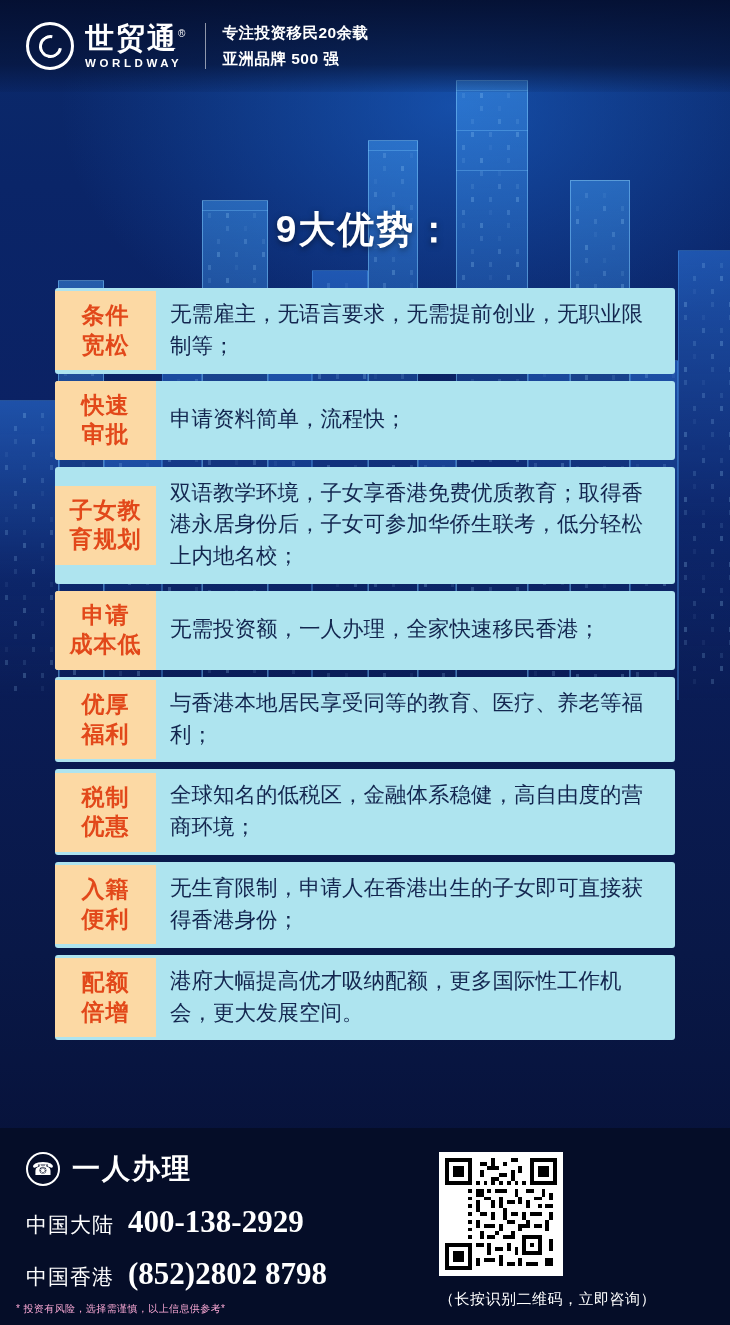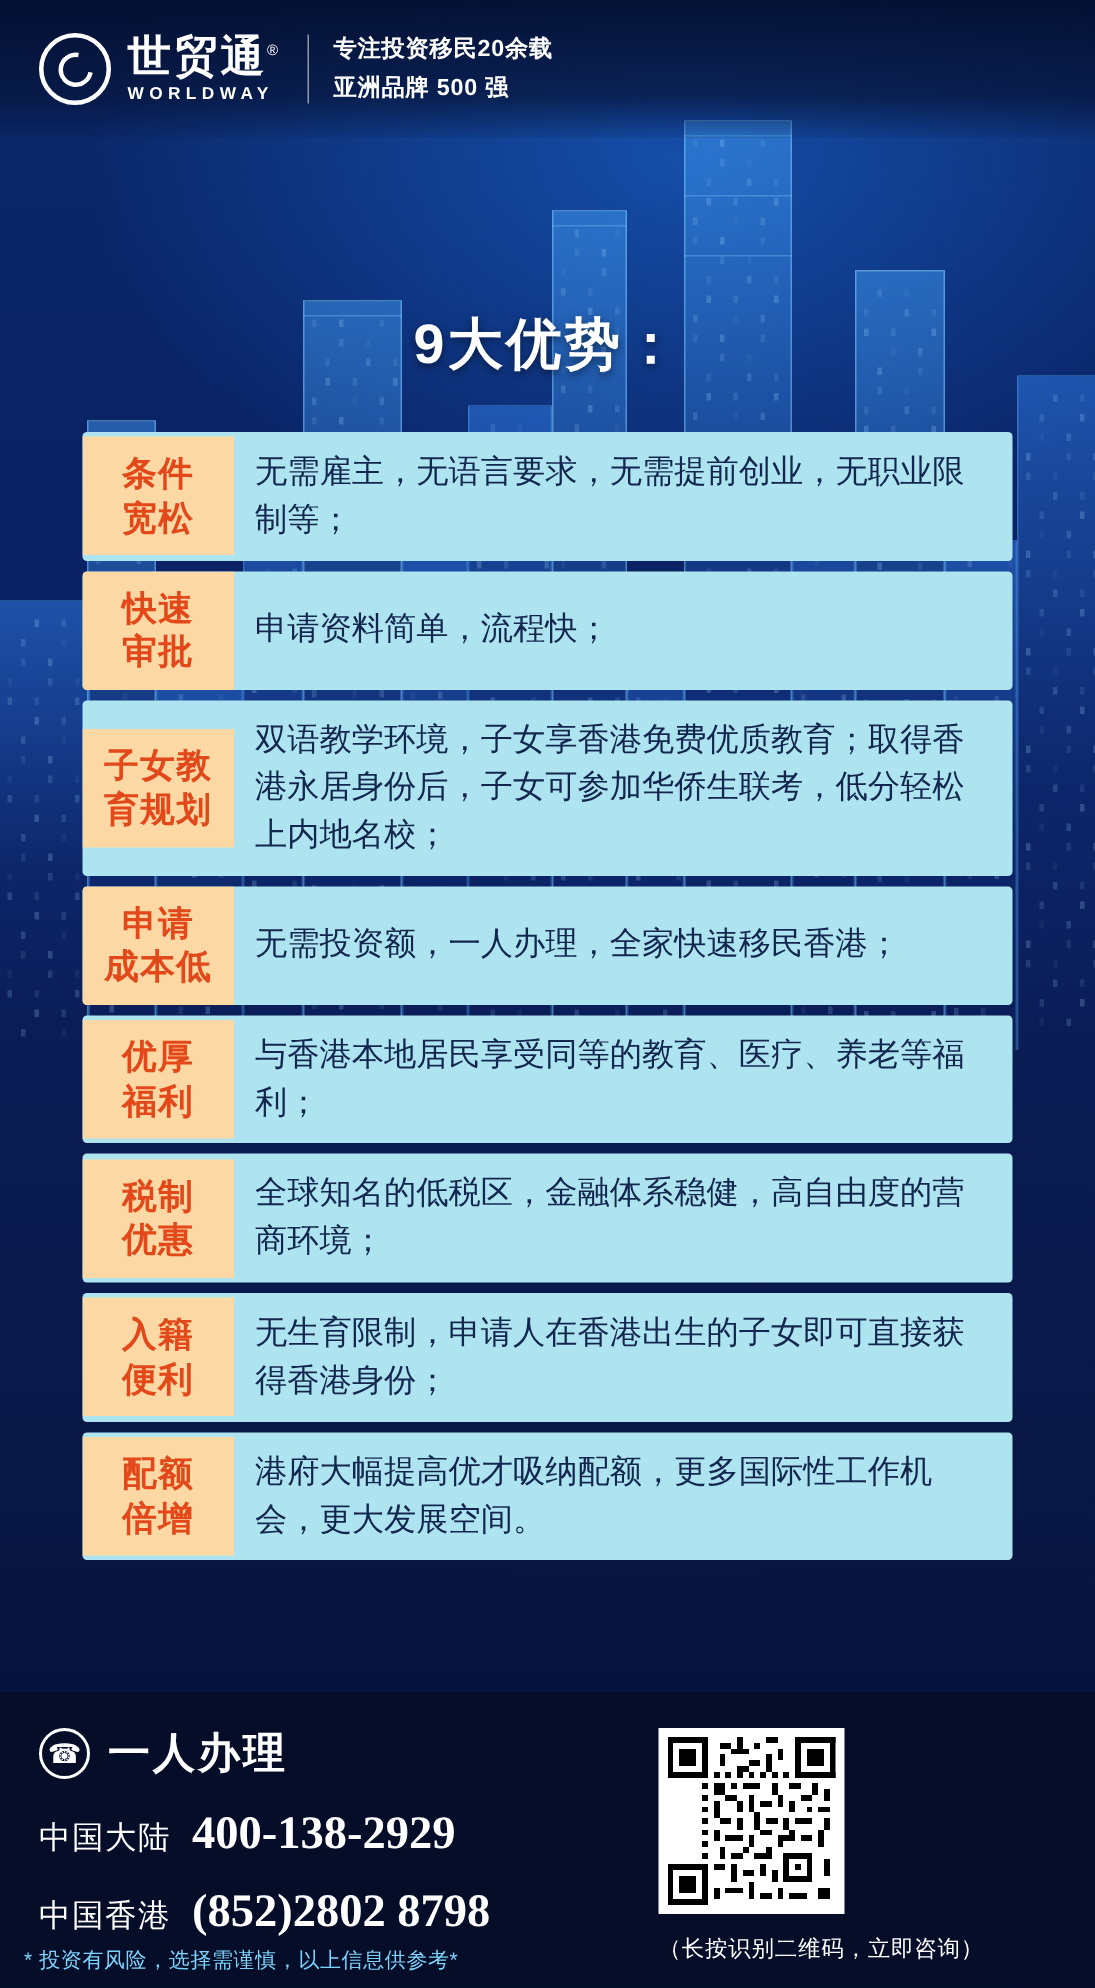--- a/index.html
+++ b/index.html
@@ -132,21 +132,21 @@
   .hot-label {
     color: #ffffff; font-size: 28px; font-weight: bold; margin-left: 12px; letter-spacing: 2px;
   }
   .tel-line { position: absolute; left: 26px; display: flex; align-items: baseline; color: #ffffff; }
   .tel-line.l1 { top: 76px; }
   .tel-line.l2 { top: 128px; }
   .tel-region { font-size: 21px; letter-spacing: 1px; }
   .tel-num { font-size: 31px; font-weight: bold; margin-left: 14px; font-family: "Liberation Serif", serif; }
   .disclaimer {
     position: absolute; left: 16px; bottom: 9px;
-    color: #7dd3fc; font-size: 14px; letter-spacing: 0.4px;
+    color: #f9a8d4; font-size: 10px; letter-spacing: 0.4px;
   }
 
   .qr-wrap { position: absolute; right: 74px; top: 24px; text-align: center; }
   .qr {
     width: 124px; height: 124px; background: #ffffff; padding: 6px;
     display: block;
   }
   .qr-caption {
     margin-top: 14px; color: #ffffff; font-size: 15px; letter-spacing: 0.5px; white-space: nowrap;
   }

